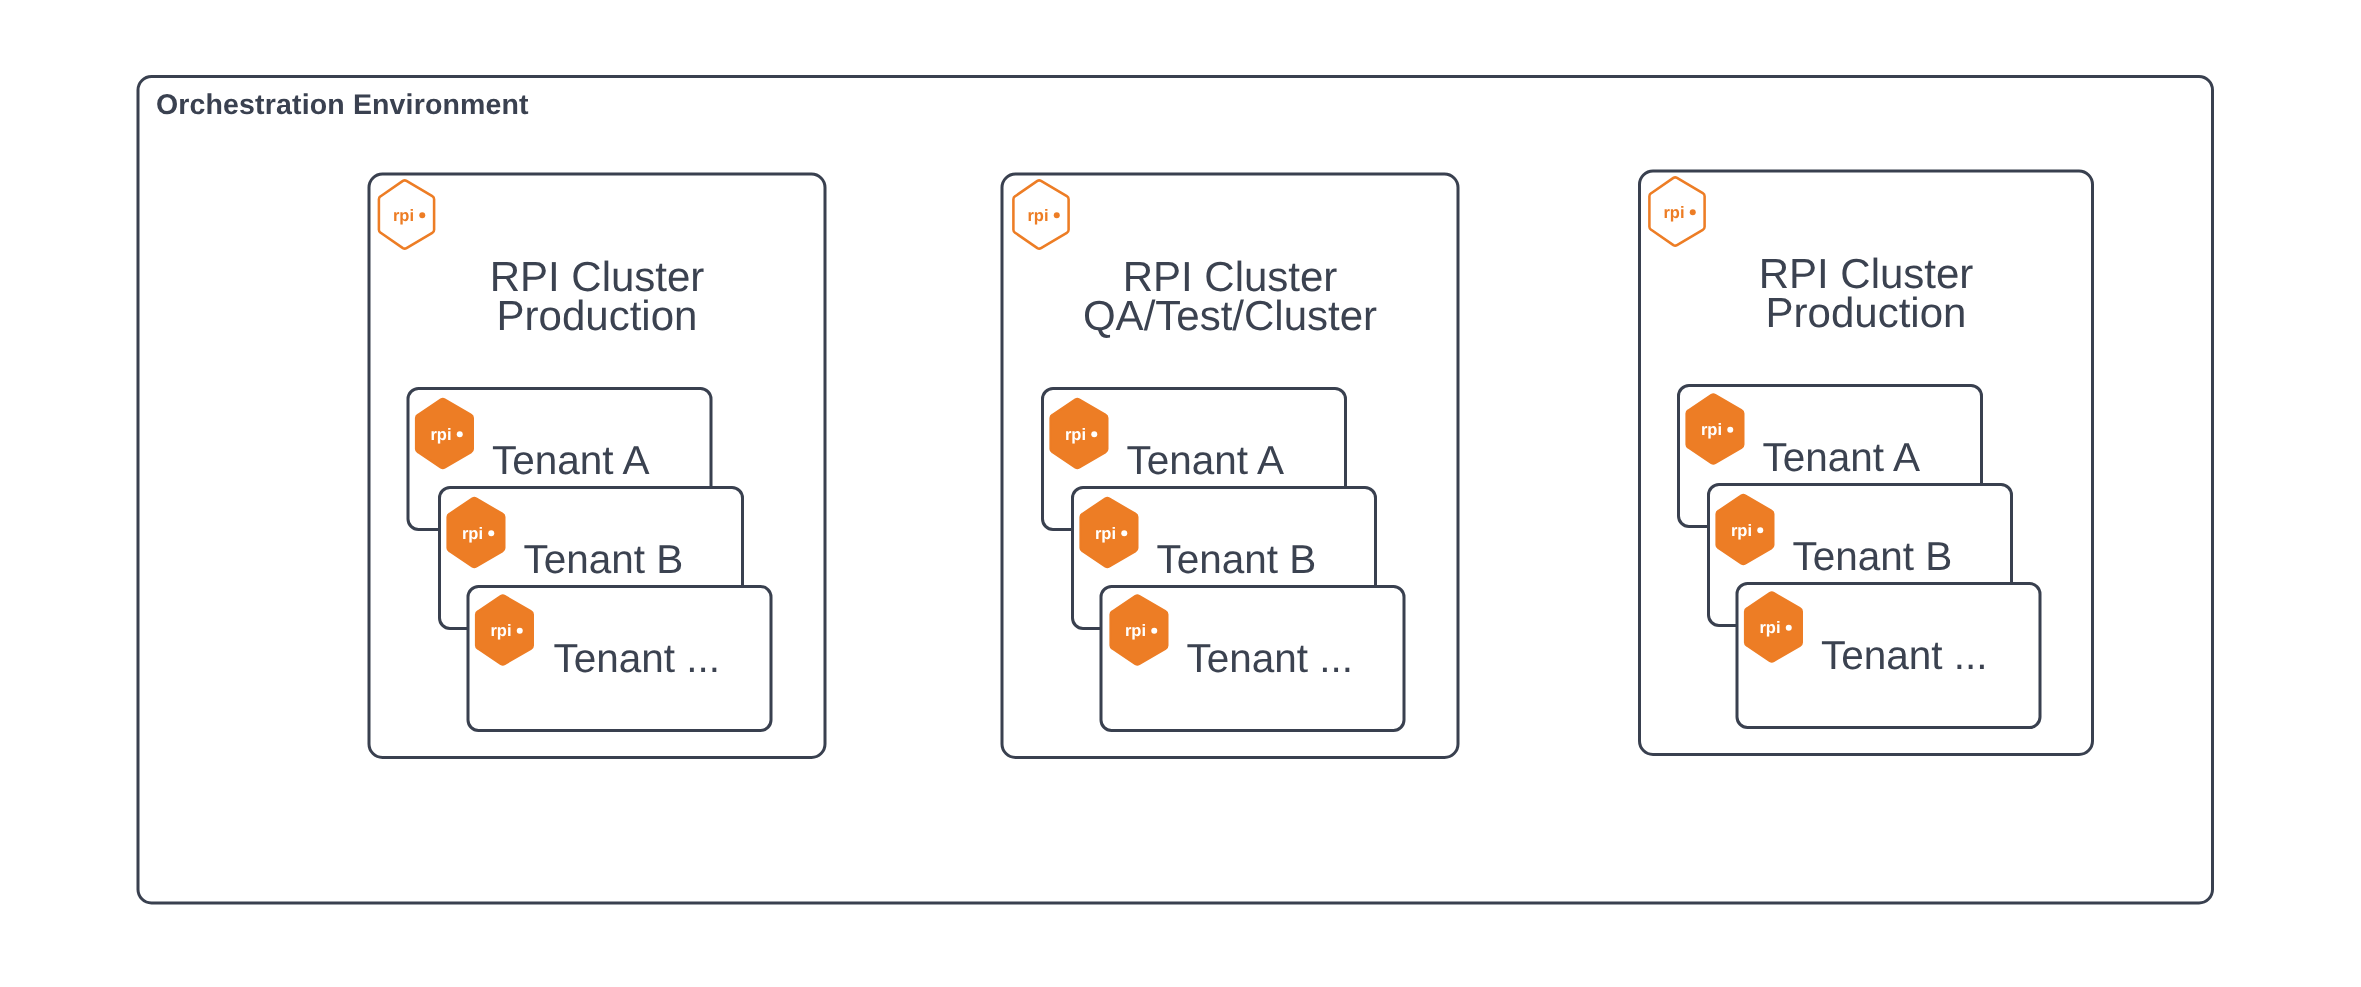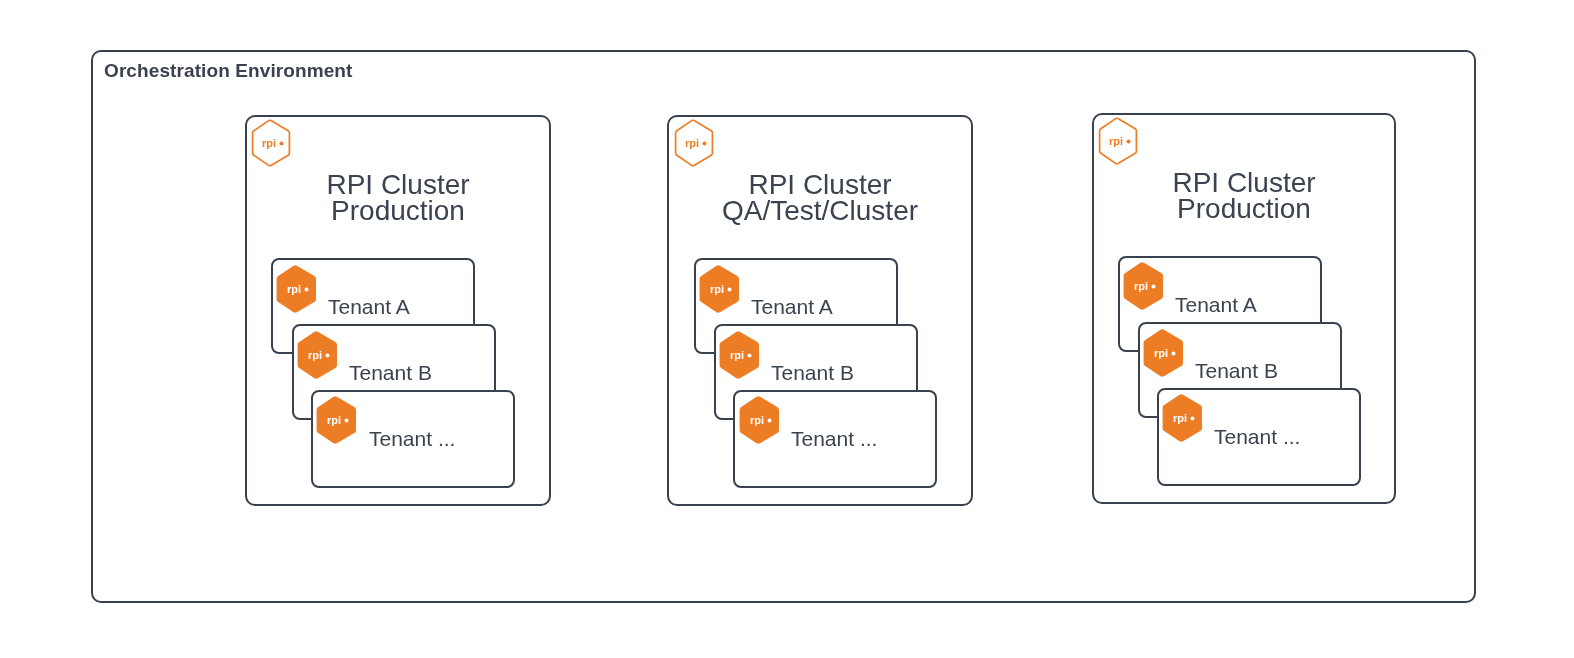--- a/index.html
+++ b/index.html
@@ -70,21 +70,21 @@
   .tenant-card {
     position: absolute;
     box-sizing: border-box;
     border: 2px solid #39404f;
     border-radius: 8px;
     background: #ffffff;
   }
 
   .tenant-label {
     position: absolute;
-    font-size: 21px;
+    font-size: 27px;
     line-height: 24px;
     color: #3b4250;
     white-space: nowrap;
     text-align: center;
   }
 
   
   .hex {
     position: absolute;
   }

